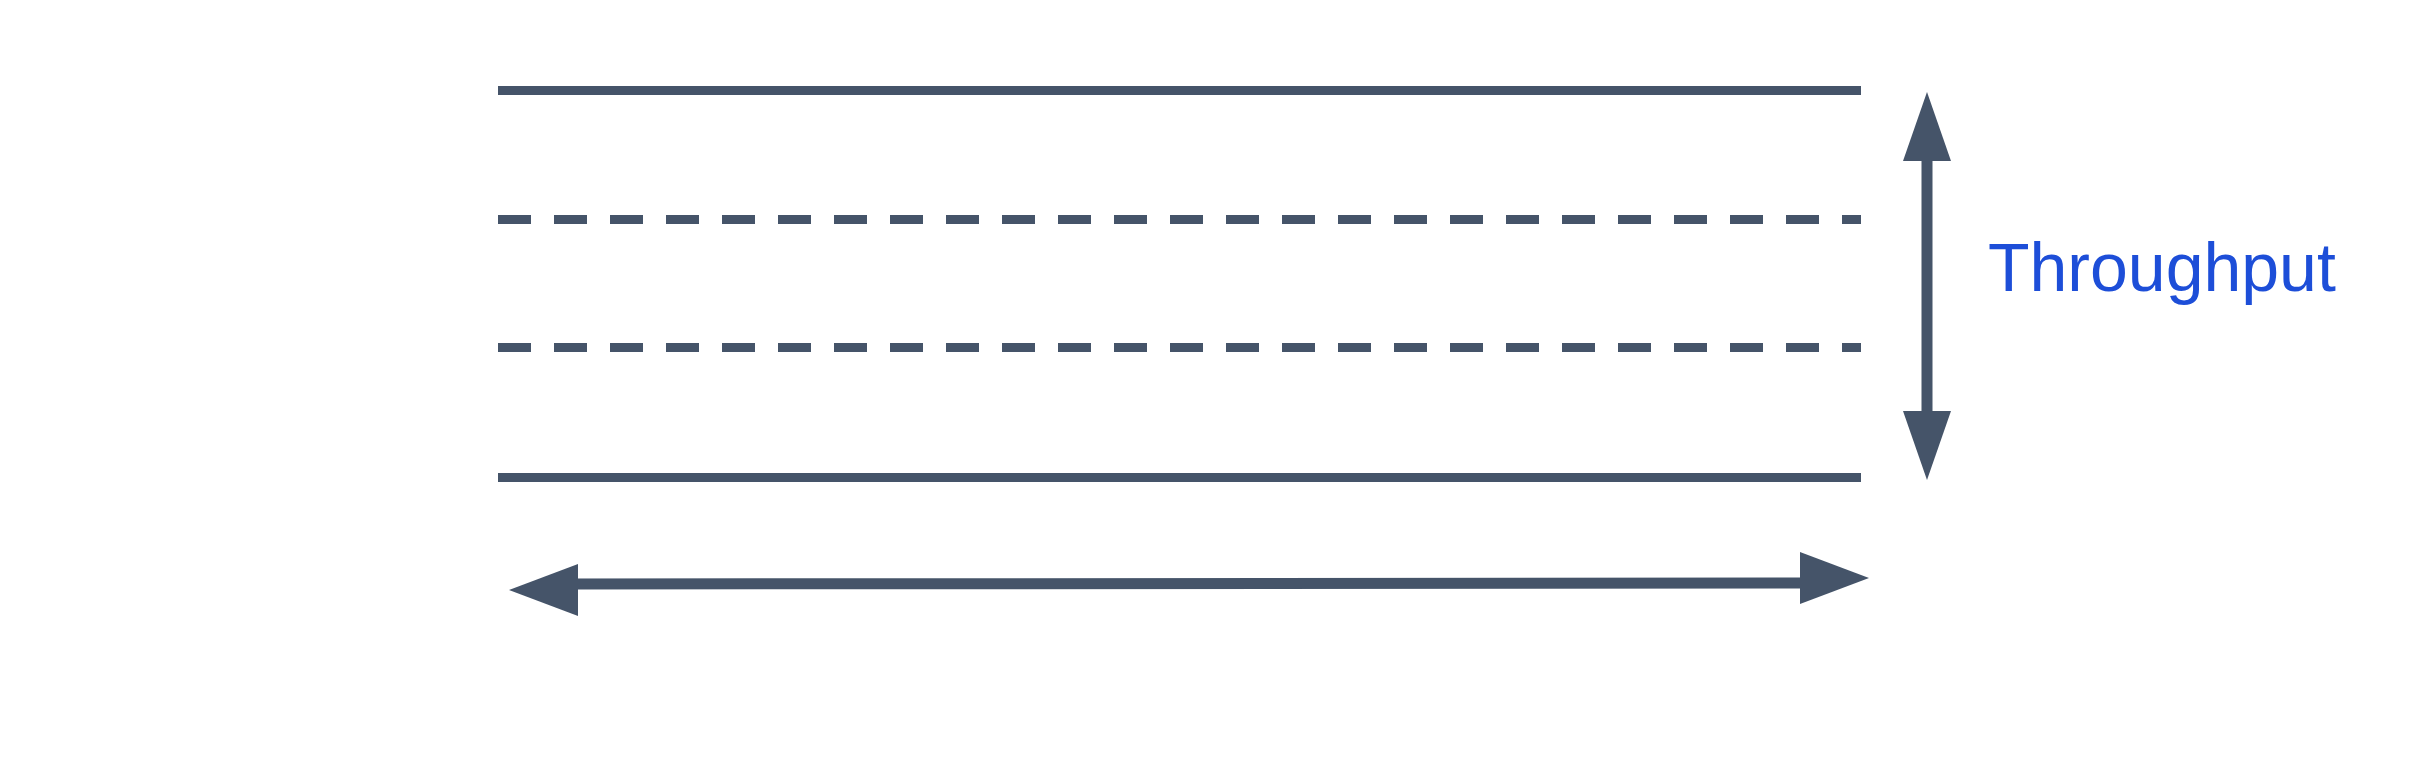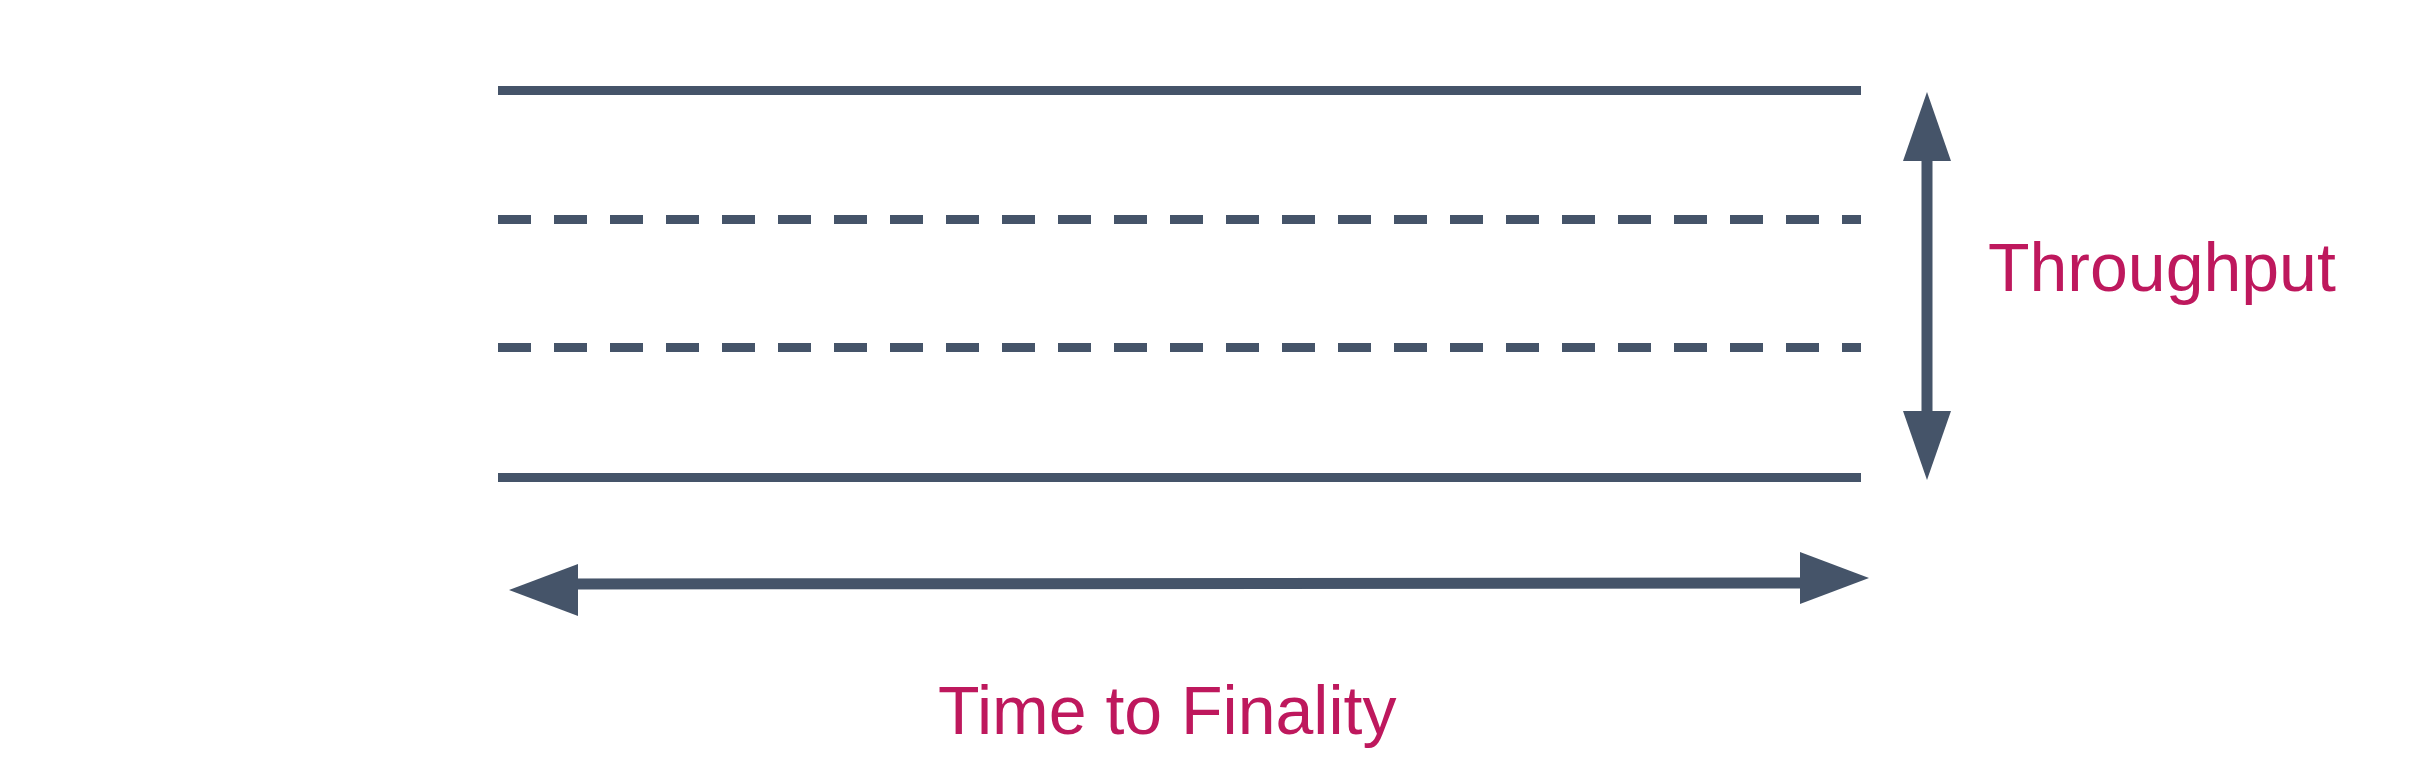--- a/index.html
+++ b/index.html
@@ -20,21 +20,21 @@
   #diagram-svg {
     position: absolute;
     left: 0;
     top: 0;
     width: 2410px;
     height: 780px;
     display: block;
   }
   .axis-label {
     position: absolute;
-    color: #be185d;
+    color: #1d4ed8;
     font-family: "Liberation Sans", sans-serif;
     font-size: 68px;
     font-weight: 400;
     line-height: 1;
     white-space: nowrap;
   }
   #throughput-label {
     left: 1988px;
     top: 233px;
   }
@@ -66,15 +66,14 @@
 
     <g>
       <polygon points="573,578.5 1803,577.5 1803,588.5 573,589.5" fill="#455469"></polygon>
       <polygon points="509,590 578,564 578,616" fill="#455469"></polygon>
       <polygon points="1869,578 1800,552 1800,604" fill="#455469"></polygon>
     </g>
   </svg>
 
   <div class="axis-label" id="throughput-label">Throughput</div>
 
-  <div class="axis-label" id="time-to-finality-label">Time to Finality</div>
 
 </div>
 
 </body></html>

